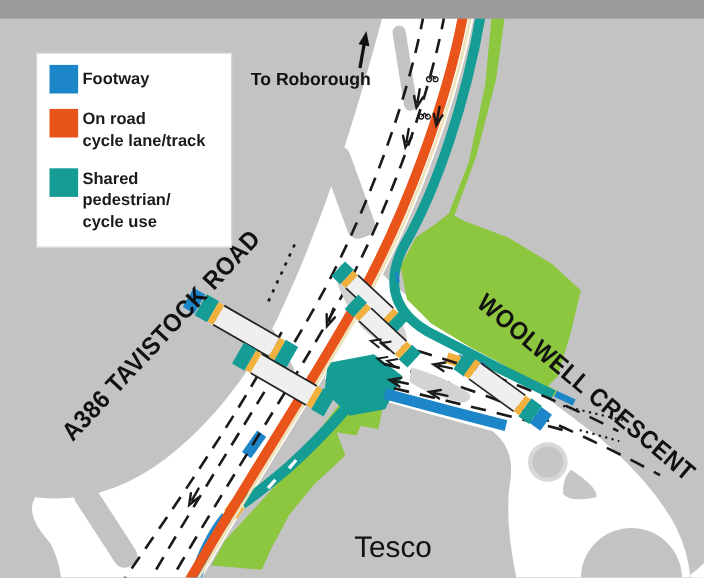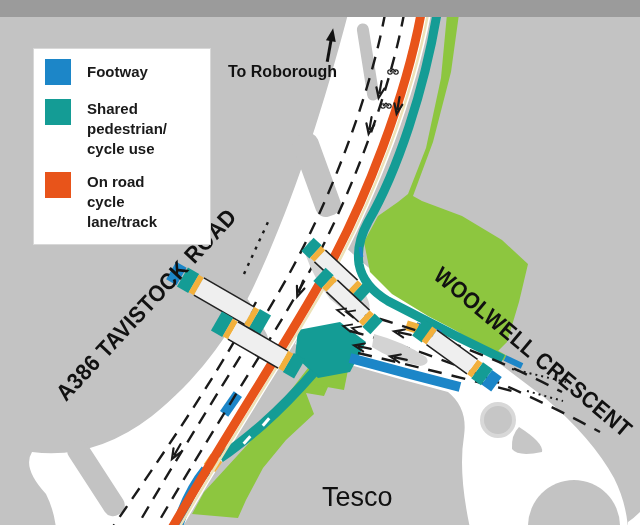--- a/index.html
+++ b/index.html
@@ -3,21 +3,21 @@
 <meta charset="utf-8">
 <style>
   html,body{margin:0;padding:0;width:640px;height:525px;overflow:hidden;
     font-family:"Liberation Sans","DejaVu Sans",sans-serif;background:#C3C3C3;}
   #stage{position:relative;width:640px;height:525px;}
   #map{position:absolute;left:0;top:0;}
   
   .legend{position:absolute;left:33px;top:48px;width:152px;background:#FFFFFF;
     border:1px solid #D8D8D8;padding:10px 13px 12px 11px;display:flex;
     flex-direction:column;gap:14px;}
-  .legend-row{display:flex;align-items:flex-start;gap:16px;}
+  .legend-row{display:flex;align-items:flex-start;gap:4px;}
   .legend-row.single{align-items:center;}
   .swatch{width:26px;height:26px;flex:0 0 26px;}
   .swatch.footway{background:#1C86C8;}
   .swatch.shared{background:#149C95;}
   .swatch.onroad{background:#E8541A;}
   .legend-label{font-size:15px;font-weight:700;color:#1A1A1A;line-height:1.32;}
   .map-label{font-weight:800;fill:#111111;letter-spacing:.5px;}
 </style>
 </head>
 <body>
@@ -197,28 +197,28 @@
   </g>
   <text x="322" y="506" font-size="27" font-weight="500" fill="#111111">Tesco</text>
 </svg>
 
   <div class="legend">
     <div class="legend-row single">
       <span class="swatch footway"></span>
       <span class="legend-label">Footway</span>
     </div>
     <div class="legend-row">
+      <span class="swatch onroad"></span>
+      <span class="legend-label">
+        <span>On road</span><br>
+        <span>cycle lane/track</span>
+      </span>
+    </div>
+    <div class="legend-row">
       <span class="swatch shared"></span>
       <span class="legend-label">
         <span>Shared pedestrian/</span><br>
         <span>cycle use</span>
       </span>
     </div>
-    <div class="legend-row">
-      <span class="swatch onroad"></span>
-      <span class="legend-label">
-        <span>On road</span><br>
-        <span>cycle lane/track</span>
-      </span>
-    </div>
   </div>
 
 </div>
 
 </body></html>

